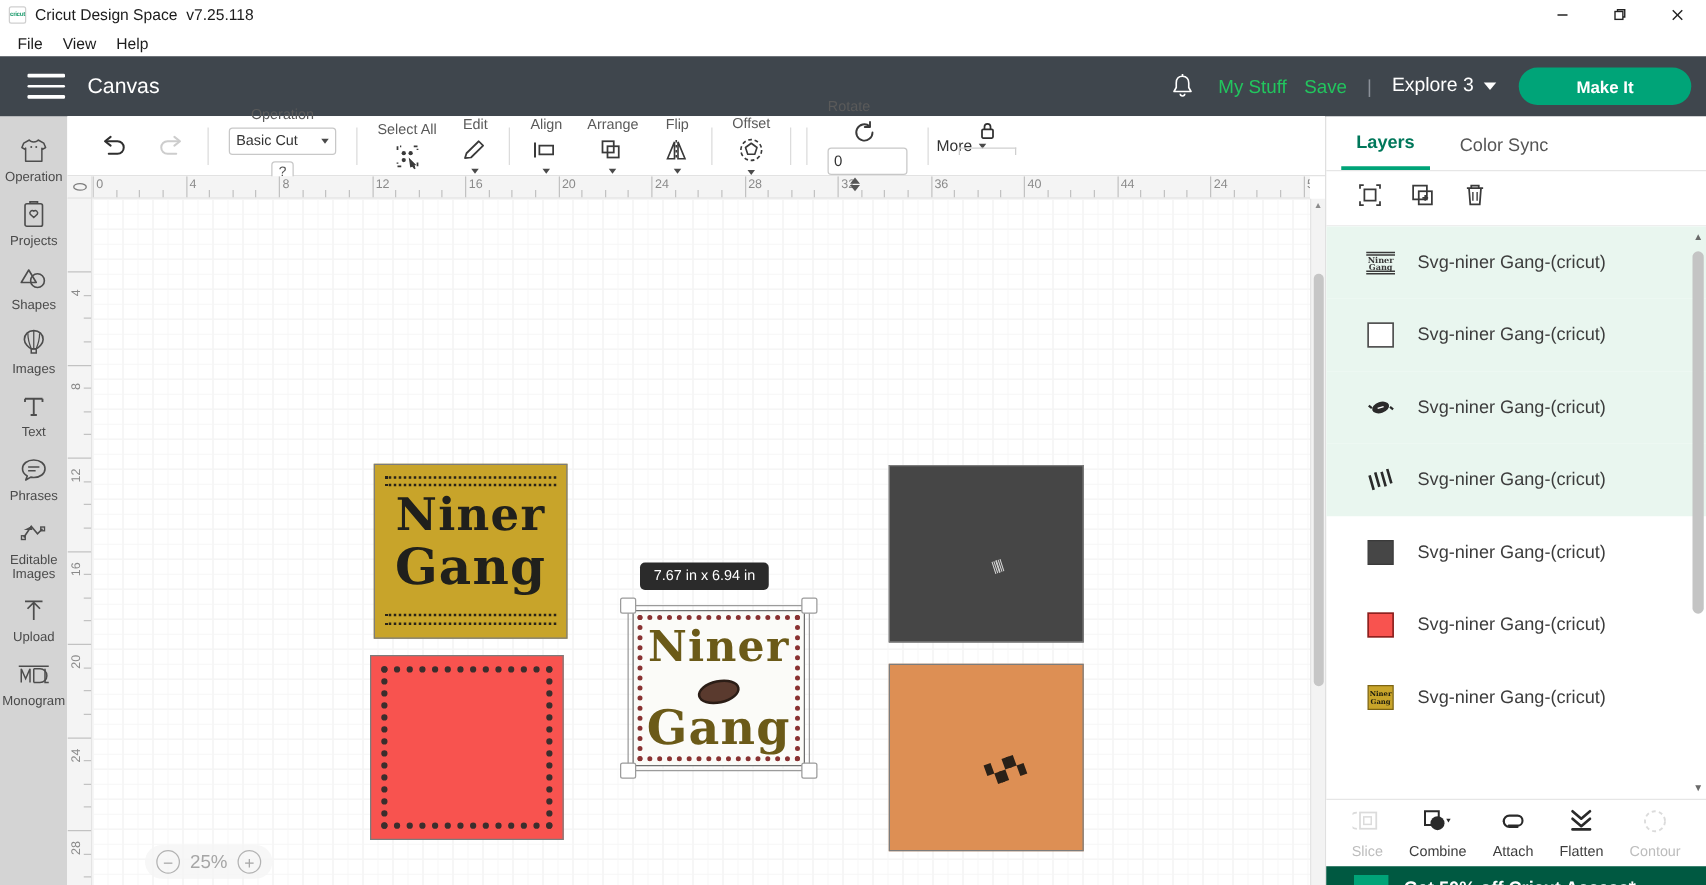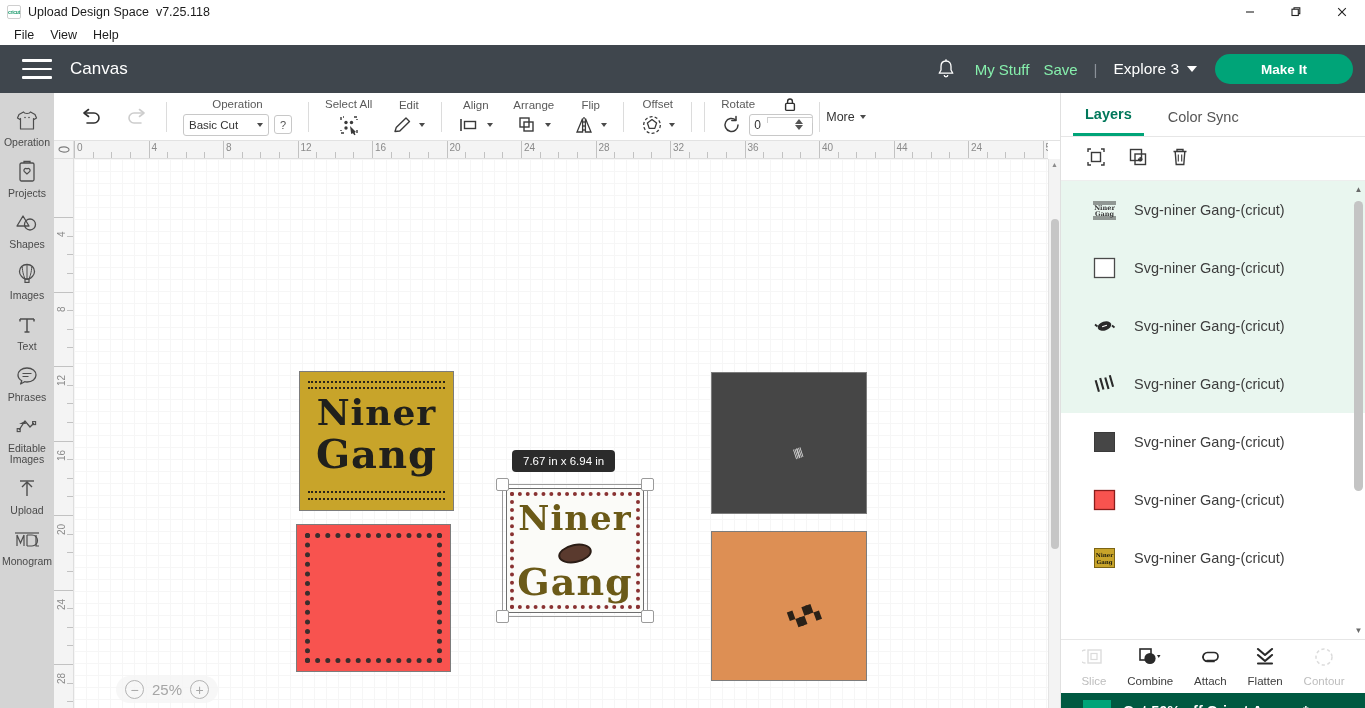--- a/index.html
+++ b/index.html
@@ -43,21 +43,21 @@
   }
   .hamburger { margin-left: 22px; width: 30px; display: flex; flex-direction: column; gap: 6px; cursor: pointer; }
   .hamburger i { display: block; height: 2.5px; background: #fff; border-radius: 1px; }
   .h-canvas { color: #fff; font-size: 17px; margin-left: 18px; }
   .h-doc {
     position: absolute; left: 0; right: 0; text-align: center;
     color: #fff; font-size: 15.5px; pointer-events: none;
   }
   .h-right { margin-left: auto; display: flex; align-items: center; gap: 0; padding-right: 12px; }
   .bell { width: 30px; display: flex; justify-content: center; align-items: center; cursor: pointer; }
-  .h-link { color: #86efac; font-size: 15px; margin-left: 14px; cursor: pointer; }
+  .h-link { color: #22c55e; font-size: 15px; margin-left: 14px; cursor: pointer; }
   .h-sep { color: #8b9199; font-size: 15px; margin: 0 16px; }
   .h-explore { color: #fff; font-size: 15.5px; cursor: pointer; display: flex; align-items: center; gap: 8px; }
   .chev { width: 0; height: 0; border-left: 5px solid transparent; border-right: 5px solid transparent; border-top: 6px solid #fff; }
   .makeit {
     margin-left: 18px; background: #00a478; color: #fff; font-size: 13.5px; font-weight: bold;
     border: none; border-radius: 19px; width: 138px; height: 30px; cursor: pointer;
   }
 
   
   .bodywrap { display: flex; height: 636px; }
@@ -77,21 +77,21 @@
   
   .center { flex: 1; position: relative; background: #fff; min-width: 0; }
 
   
   .toolbar {
     height: 48px; background: #fff; border-bottom: 1px solid #e2e2e2;
     display: flex; align-items: center; position: relative;
   }
   .tg { display: flex; flex-direction: column; align-items: center; justify-content: center; height: 48px; padding: 0 10px; }
   .tg-lbl { font-size: 11.5px; color: #5a5a5a; line-height: 13px; }
-  .tg-row { display: flex; align-items: center; gap: 5px; margin-top: 3px; }
+  .tg-row { display: flex; align-items: center; gap: 5px; margin-top: 3px; flex-direction: column; }
   .vdiv { width: 1px; height: 30px; background: #dcdcdc; margin: 0 6px; }
   .icobtn { background: none; border: none; cursor: pointer; color: #4a4a4a; display: flex; align-items: center; }
   .caret { width: 0; height: 0; border-left: 3.5px solid transparent; border-right: 3.5px solid transparent; border-top: 4.5px solid #4a4a4a; }
   .selbox {
     border: 1px solid #c8c8c8; border-radius: 3px; height: 22px; width: 86px;
     font-size: 11.5px; color: #333; display: flex; align-items: center;
     padding: 0 5px; justify-content: space-between; cursor: pointer; background: #fff;
   }
   .qbtn {
     border: 1px solid #c8c8c8; border-radius: 3px; width: 18px; height: 19px;
@@ -238,21 +238,21 @@
     position: absolute; right: 2px; top: 4px; width: 9px; bottom: 4px;
   }
   .panel-sb-thumb { position: absolute; left: 0; width: 9px; background: #c4c4c4; border-radius: 5px; }
   .psb-arrow { position: absolute; left: 0; width: 9px; text-align: center; font-size: 8px; color: #6a6a6a; }
 </style>
 </head>
 <body>
 
 <div class="titlebar">
   <div class="tb-logo">cricut</div>
-  <span class="tb-title">Upload Design Space</span>
+  <span class="tb-title">Cricut Design Space</span>
   <span class="tb-ver">v7.25.118</span>
   <div class="tb-ctrls">
     <div class="tb-btn">
       <svg width="12" height="12" viewBox="0 0 12 12">
           <line x1="2" y1="6" x2="10" y2="6" stroke="#222" stroke-width="1.1"></line>
         </svg>
     </div>
     <div class="tb-btn">
       <svg width="12" height="12" viewBox="0 0 12 12">
         <rect x="2" y="3.2" width="6.3" height="6.3" fill="none" stroke="#222" stroke-width="1.1"></rect>

